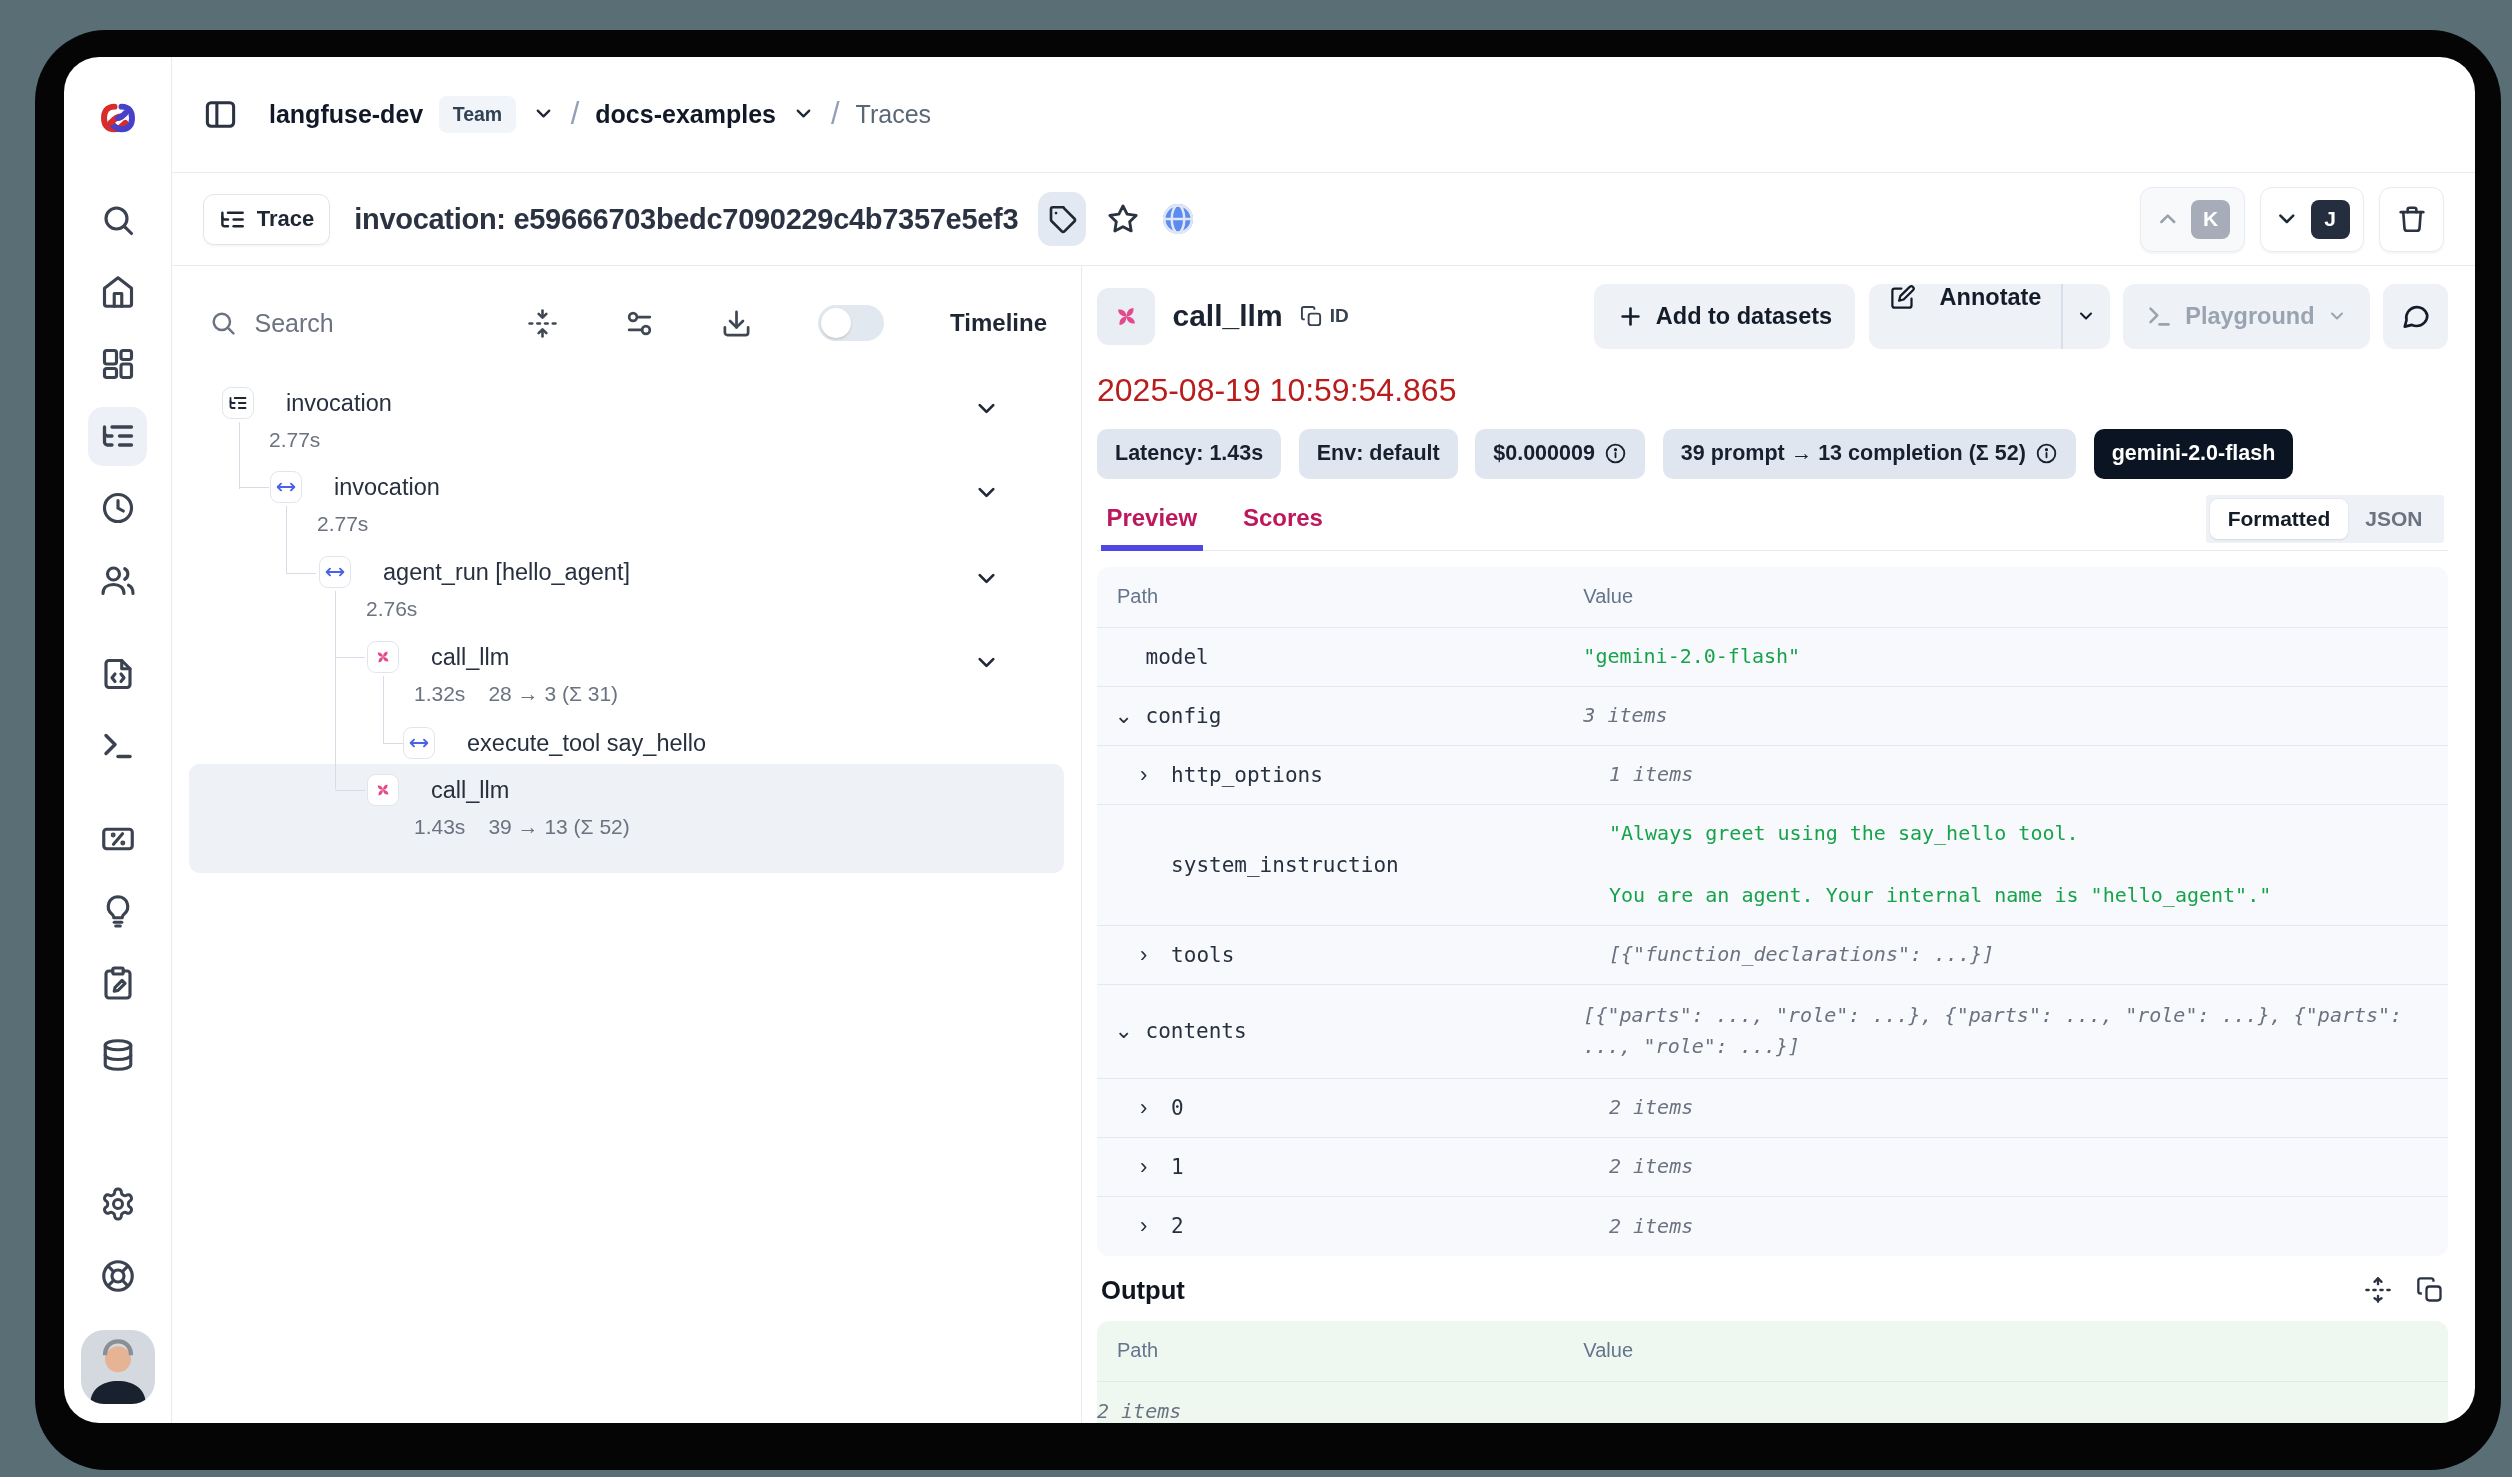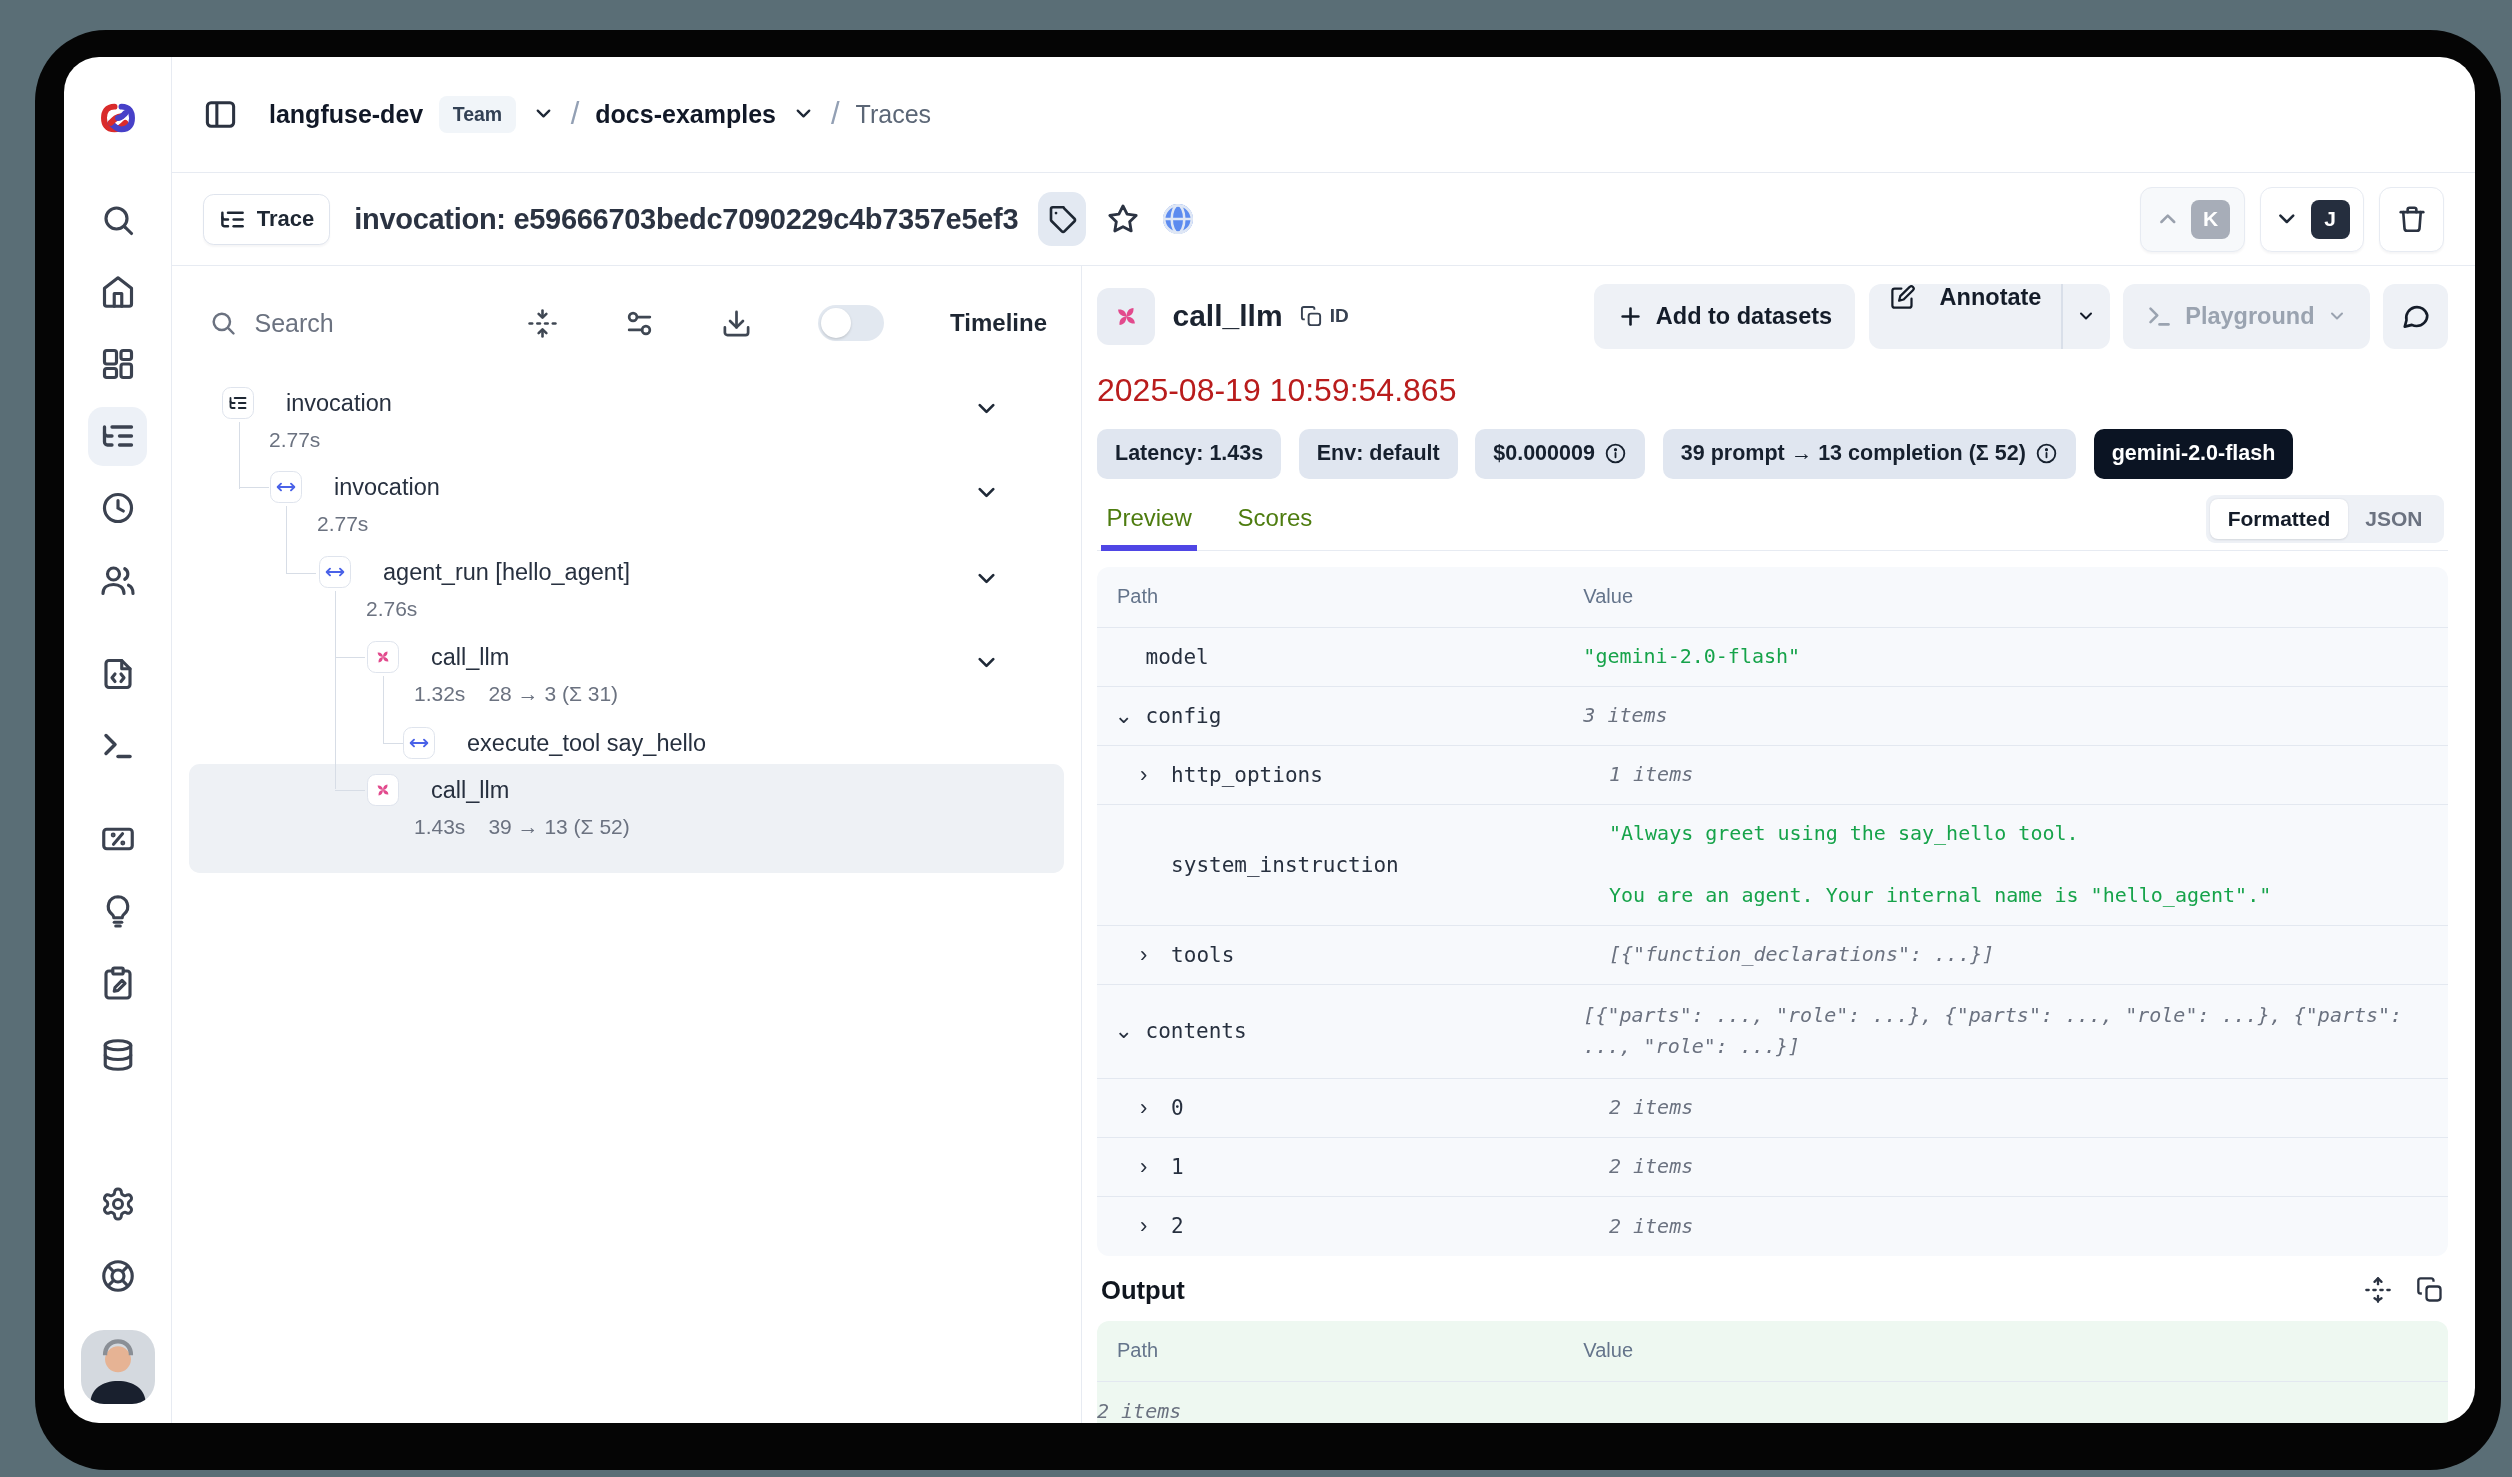--- a/index.html
+++ b/index.html
@@ -104,23 +104,23 @@
   .act-btn.disabled svg{color:#9aa3b0;}
   .comment-btn{width:65px;padding:0;justify-content:center;}
   .comment-btn svg{width:30px;height:30px;color:#141c29;}
   .d-timestamp{margin-top:23px;font-size:32px;font-weight:500;color:#b91c1c;flex-shrink:0;}
   .d-badges{margin-top:20px;display:flex;align-items:center;gap:17.5px;flex-shrink:0;}
   .chip{display:flex;align-items:center;gap:9.4px;height:50px;background:var(--chipbg);border-radius:10px;padding:0 18px;font-size:21.5px;font-weight:600;color:#16202e;white-space:nowrap;}
   .chip svg{width:23px;height:23px;color:#16202e;}
   .chip.dark{background:#0b1423;color:#fff;}
   
   .tabs-row{margin-top:15px;display:flex;align-items:flex-end;border-bottom:1.3px solid var(--border);height:57px;flex-shrink:0;position:relative;padding:0 4px;}
-  .tab{font-size:24px;font-weight:400;color:#4d7c0f;padding:0 5.4px 17.5px 5.4px;margin-right:35px;position:relative;cursor:pointer;}
+  .tab{font-size:24px;font-weight:700;color:#be185d;padding:0 5.4px 17.5px 5.4px;margin-right:35px;position:relative;cursor:pointer;}
   .tab.active::after{content:"";position:absolute;left:0;right:0;bottom:-1.3px;height:5.4px;background:var(--indigo);}
-  .seg-ctl{margin-left:auto;margin-bottom:6.7px;background:var(--btnbg);border-radius:9px;padding:4px;display:flex;align-items:center;}
+  .seg-ctl{margin-left:auto;margin-bottom:6.7px;background:var(--btnbg);border-radius:3px;padding:4px;display:flex;align-items:center;}
   .seg{font-size:21px;font-weight:600;padding:8px 17.5px;border-radius:8px;cursor:pointer;}
   .seg.active{background:#fff;color:#141c29;box-shadow:0 0.7px 2px rgba(16,24,40,.12);}
   .seg.idle{color:#6b7280;}
   
   .io-scroll{flex:1;overflow:hidden;min-height:0;}
   .io-head{display:flex;align-items:center;margin-top:20px;flex-shrink:0;padding:0 4px;}
   .io-title{font-size:25.6px;font-weight:700;color:#10161f;}
   .io-icons{margin-left:auto;display:flex;align-items:center;gap:24px;color:#2b3342;}
   .io-icons svg{width:28px;height:28px;cursor:pointer;}
   .kv-table{margin-top:16px;border-radius:12px;overflow:hidden;}

